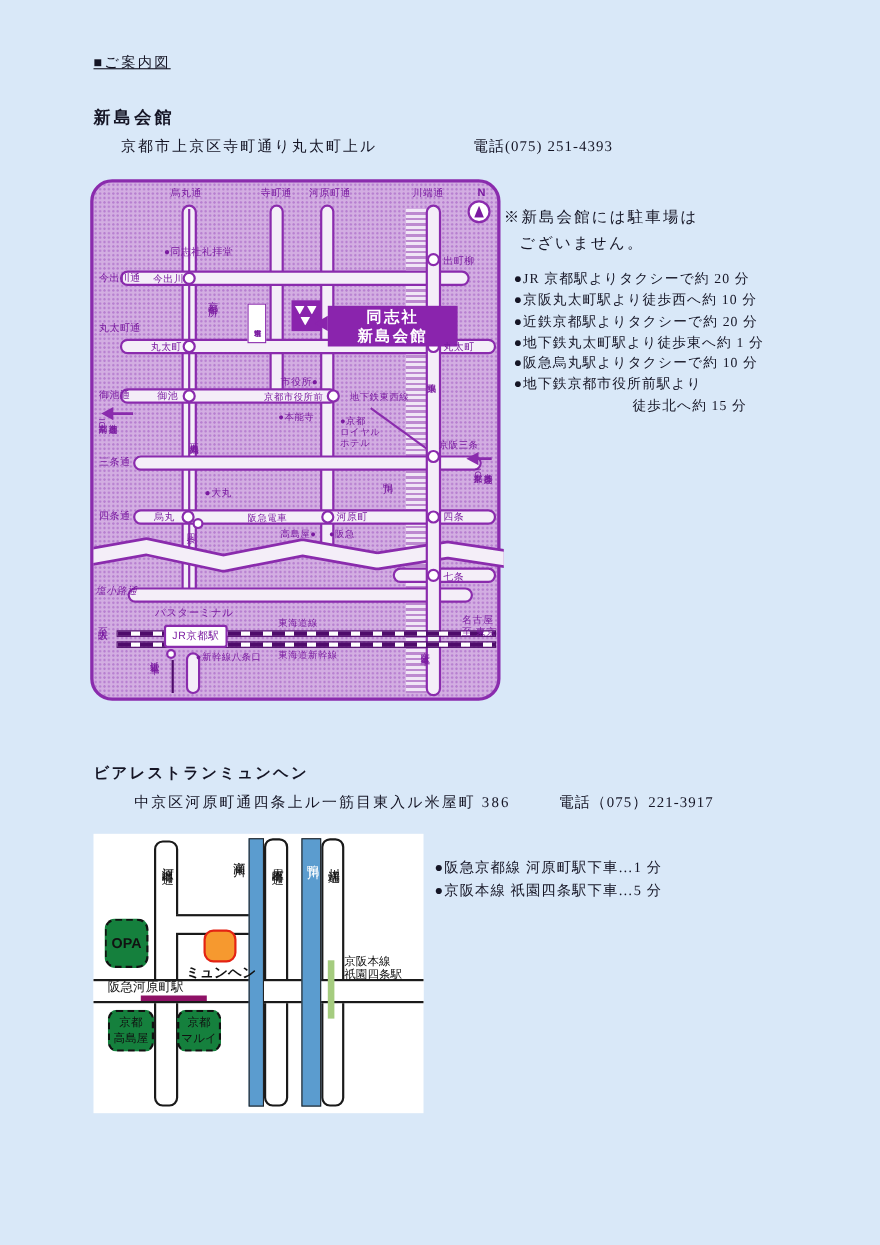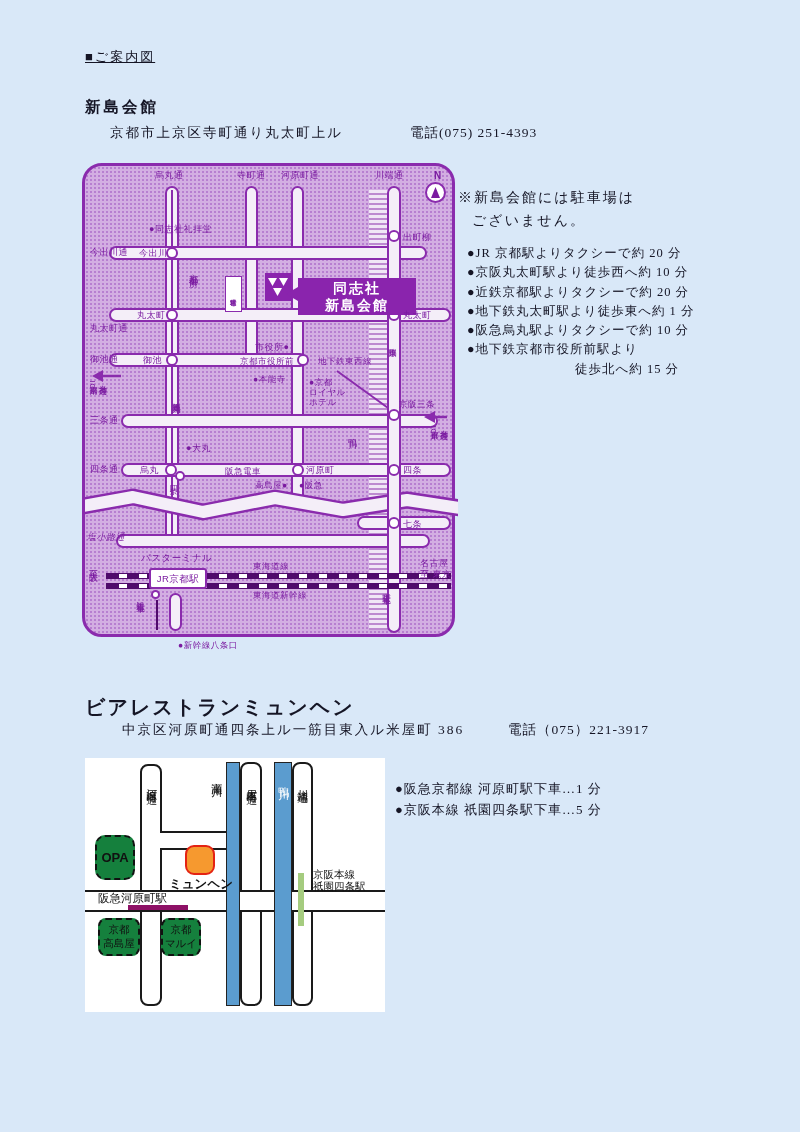--- a/index.html
+++ b/index.html
@@ -49,21 +49,21 @@
   .tri { position:absolute; background:#fff; clip-path:polygon(0 0,100% 0,50% 100%); width:9px; height:8px; }
 </style>
 </head>
 <body>
 
 <div class="page">
 
   <div class="T" style="left:85px; top:48px; font-size:13px;text-decoration:underline;">■ご案内図</div>
   <div class="T" style="left:85px; top:97px; font-size:15.5px; font-weight:bold; letter-spacing:3px;">新島会館</div>
   <div class="T" style="left:110px; top:124px; font-size:13.5px;">京都市上京区寺町通り丸太町上ル</div>
-  <div class="T" style="left:410px; top:124px; font-size:13.5px; letter-spacing:1px;">電話(075) 251-4393</div>
+  <div class="T" style="left:430px; top:124px; font-size:13.5px; letter-spacing:1px;">電話(075) 251-4393</div>
   <div class="T" style="left:458px; top:189px; font-size:14px;">※新島会館には駐車場は</div>
   <div class="T" style="left:472px; top:212px; font-size:14px;">ございません。</div>
   <div class="T" style="left:467px; top:245px; font-size:12.5px; letter-spacing:1px;">●JR 京都駅よりタクシーで約 20 分</div>
   <div class="T" style="left:467px; top:264px; font-size:12.5px; letter-spacing:1px;text-align:right;">●京阪丸太町駅より徒歩西へ約 10 分</div>
   <div class="T" style="left:467px; top:284px; font-size:12.5px; letter-spacing:1px;text-align:center;">●近鉄京都駅よりタクシーで約 20 分</div>
   <div class="T" style="left:467px; top:303px; font-size:12.5px; letter-spacing:1px;">●地下鉄丸太町駅より徒歩東へ約 1 分</div>
   <div class="T" style="left:467px; top:322px; font-size:12.5px; letter-spacing:1px;">●阪急烏丸駅よりタクシーで約 10 分</div>
   <div class="T" style="left:467px; top:341px; font-size:12.5px; letter-spacing:1px;">●地下鉄京都市役所前駅より</div>
   <div class="T" style="left:575px; top:361px; font-size:12.5px; letter-spacing:1px;">徒歩北へ約 15 分</div>
 
@@ -135,21 +135,21 @@
     <div class="abs" style="left:140px; top:110px; width:17px; height:36px; background:#fff; border:1px solid #8a2bad; z-index:6; display:flex; align-items:center; justify-content:center;">
       <span class="L V" style="position:static; font-size:6.5px; letter-spacing:0;">市営駐車場</span>
     </div>
 
     <div class="L" style="left:70px; top:4px;text-align:right;">烏丸通</div>
     <div class="L" style="left:152px; top:4px;">寺町通</div>
     <div class="L" style="left:196px; top:4px;">河原町通</div>
     <div class="L" style="left:290px; top:4px;">川端通</div>
 
     <div class="L" style="left:5px; top:81px;">今出川通</div>
-    <div class="L" style="left:5px; top:157px;">丸太町通</div>
+    <div class="L" style="left:5px; top:127px;">丸太町通</div>
     <div class="L" style="left:5px; top:188px;">御池通</div>
     <div class="L" style="left:5px; top:249px;">三条通</div>
     <div class="L" style="left:5px; top:298px;">四条通</div>
     <div class="L" style="left:2px; top:366px;font-style:italic;">塩小路通</div>
 
     <div class="L" style="left:54px; top:82px;">今出川</div>
     <div class="L" style="left:52px; top:144px;">丸太町</div>
     <div class="L" style="left:58px; top:189px;">御池</div>
     <div class="L" style="left:55px; top:299px;">烏丸</div>
     <div class="L V" style="left:83px; top:313px; font-size:8px;">四条</div>
@@ -175,32 +175,32 @@
     <div class="L" style="left:170px; top:176px;">市役所●</div>
     <div class="L" style="left:168px; top:208px; font-size:8.5px;">●本能寺</div>
     <div class="L" style="left:224px; top:211px; font-size:8.5px;">●京都
 ロイヤル
 ホテル</div>
     <div class="L" style="left:101px; top:277px;">●大丸</div>
     <div class="L" style="left:170px; top:314px; font-size:8.5px;">高島屋●</div>
     <div class="L" style="left:214px; top:314px; font-size:8.5px;">●阪急</div>
     <div class="L V" style="left:262px; top:265px;">鴨川</div>
     <div class="L" style="left:56px; top:386px; font-size:9.5px;">バスターミナル</div>
-    <div class="L" style="left:93px; top:426px; font-size:8.5px;margin-top:48px;">●新幹線八条口</div>
+    <div class="L" style="left:93px; top:426px; font-size:8.5px;">●新幹線八条口</div>
 
     <div class="L V" style="left:3px; top:397px;">至大阪</div>
     <div class="L" style="left:335px; top:392px;">名古屋
 至 東京</div>
     <div class="L V" style="left:3px; top:213px; font-size:8px; letter-spacing:0.5px;">名神高速
 京都南IC</div>
     <div class="L V" style="left:344px; top:258px; font-size:8px; letter-spacing:0.5px;">名神高速
 京都東IC</div>
   </div>
 
-  <div class="T" style="left:85px; top:694px; font-size:20px; font-weight:bold;">ビアレストランミュンヘン</div>
+  <div class="T" style="left:85px; top:694px; font-size:14px; font-weight:bold;">ビアレストランミュンヘン</div>
   <div class="T" style="left:122px; top:721px; font-size:13.5px;">中京区河原町通四条上ル一筋目東入ル米屋町 386</div>
   <div class="T" style="left:508px; top:721px; font-size:13.5px; letter-spacing:1px;">電話（075）221-3917</div>
   <div class="T" style="left:395px; top:780px; font-size:13px; letter-spacing:1px;">●阪急京都線 河原町駅下車…1 分</div>
   <div class="T" style="left:395px; top:801px; font-size:13px; letter-spacing:1px;">●京阪本線 祇園四条駅下車…5 分</div>
 
   <div class="map2">
 
     <div class="R2" style="left:55px; top:6px; width:22px; height:242px; border-radius:8px;"></div>
     <div class="R2" style="left:155px; top:4px; width:22px; height:244px; border-radius:8px;"></div>
     <div class="R2" style="left:207px; top:4px; width:21px; height:244px; border-radius:8px;"></div>

